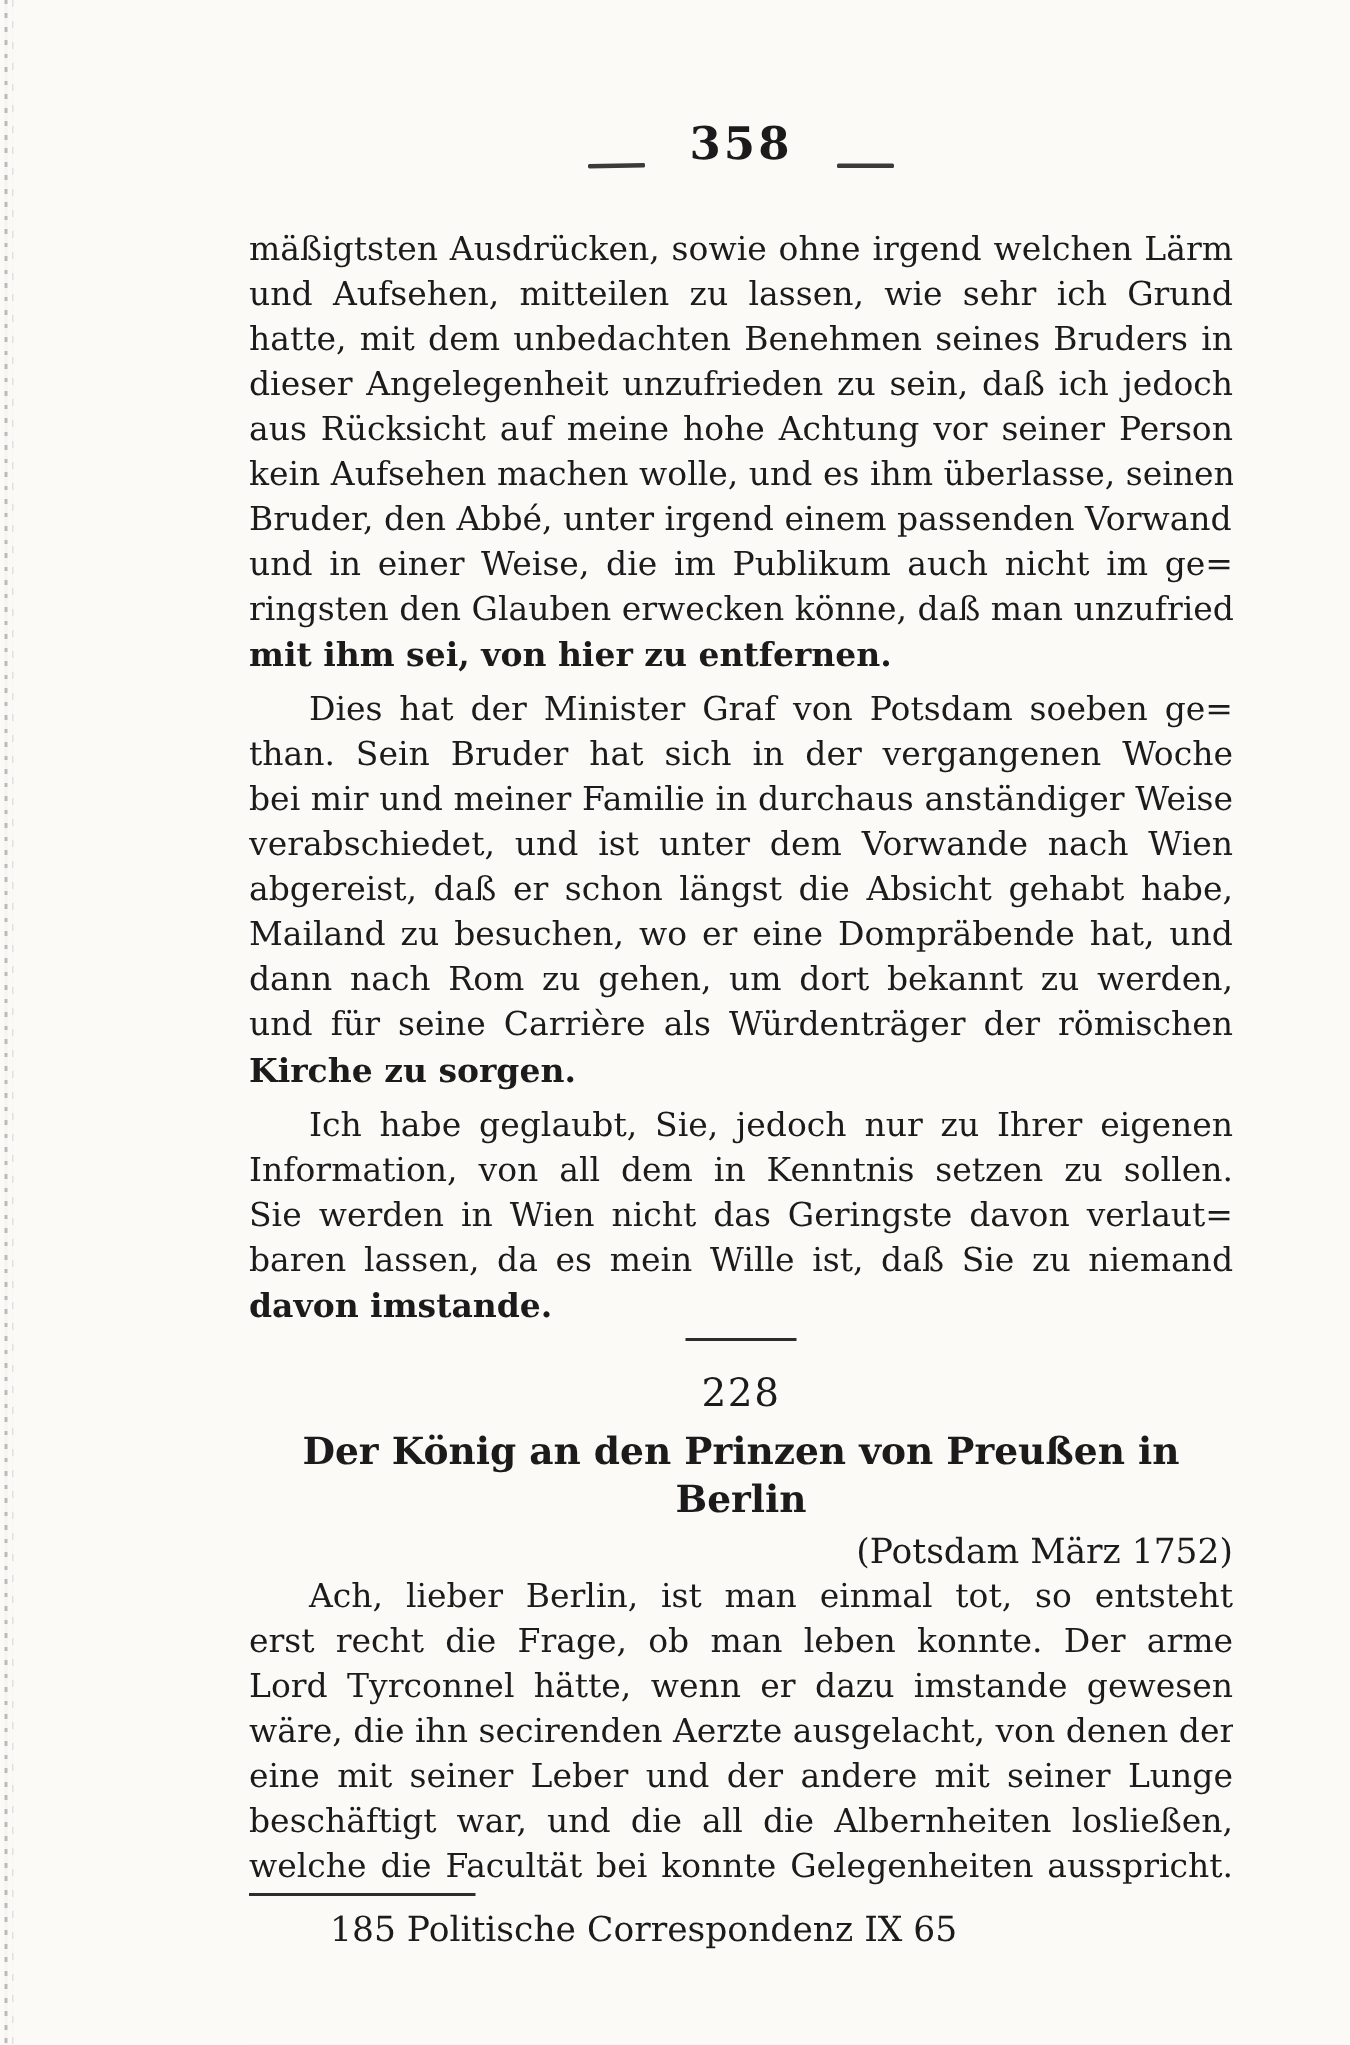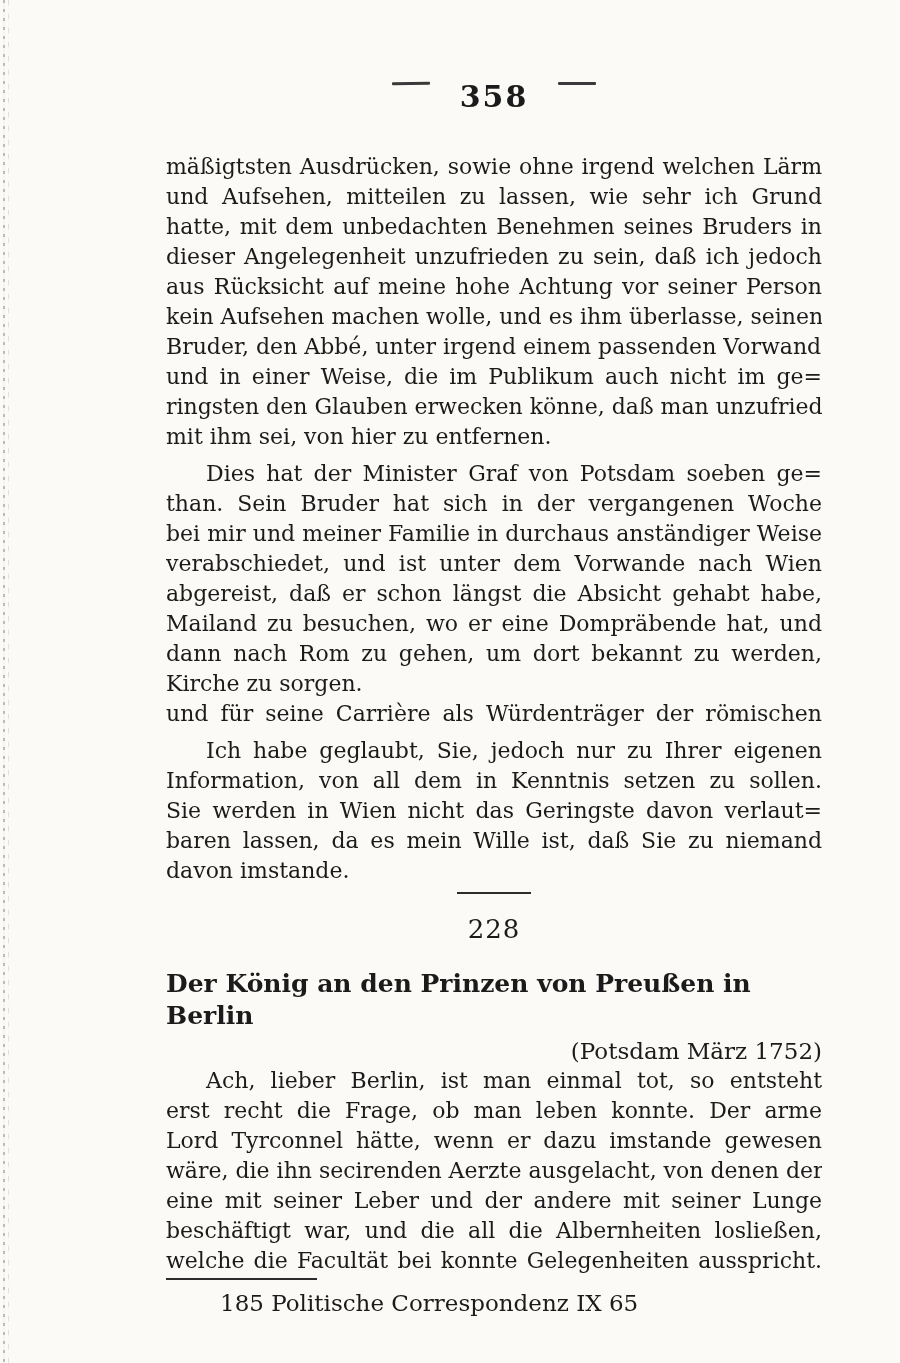--- a/index.html
+++ b/index.html
@@ -19,21 +19,21 @@
       rgba(110,110,110,0.45) 0 3px, rgba(190,190,190,0.10) 3px 9px);
   }
   .scan-line-2 {
     position: absolute; left: 8px; top: 0; bottom: 0; width: 1px;
     background: repeating-linear-gradient(to bottom,
       rgba(150,150,150,0.25) 0 5px, rgba(200,200,200,0.05) 5px 14px);
   }
 
   .running-head {
     position: absolute; top: 82px; left: 166px; width: 656px;
-    display: flex; justify-content: center; align-items: flex-start; gap: 30px;
+    display: flex; justify-content: center; align-items: flex-end; gap: 30px;
     font-size: 30px; line-height: 30px;
   }
   .running-head .dash {
     display: inline-block; width: 38px; height: 3px;
     background: #3a3a3a; border-radius: 1px;
   }
   .running-head .dash.left { transform: rotate(-1deg); }
   .page-number { font-weight: 700; letter-spacing: 2px; }
 
   .textcol {
@@ -41,33 +41,33 @@
     font-size: 22px; line-height: 30px;
   }
   .para { margin: 0; }
   .para + .para { margin-top: 7px; }
   .line {
     text-align: justify;
     text-align-last: justify;
     height: 30px; overflow: hidden;
     white-space: nowrap;
   }
-  .line.lastline { text-align-last: left; }
+  .line.lastline { text-align-last: left; font-weight: bold; }
   .line.indent { text-indent: 40px; }
 
   .divider {
     width: 74px; height: 2px; background: #2c2c2c;
     margin: 6px auto 0 auto;
   }
   .section-number {
     margin-top: 20px; text-align: center;
     font-size: 26px; line-height: 30px; letter-spacing: 1px;
   }
   .section-heading {
-    margin-top: 24px; text-align: left;
+    margin-top: 8px; text-align: center;
     font-weight: 700; font-size: 25px; line-height: 32px;
   }
   .dateline {
     margin-top: 6px; text-align: right;
     font-size: 23px; line-height: 26px;
   }
   .letter-body { margin-top: 2px; }
 
   .footnote-rule {
     width: 151px; height: 2px; background: #2c2c2c; margin-top: 2px;
@@ -107,22 +107,22 @@
           <div class="line lastline">mit ihm sei, von hier zu entfernen.</div>
         </div>
         <div class="para">
           <div class="line indent">Dies hat der Minister Graf von Potsdam soeben ge=</div>
           <div class="line">than.  Sein Bruder hat sich in der vergangenen Woche</div>
           <div class="line">bei mir und meiner Familie in durchaus anständiger Weise</div>
           <div class="line">verabschiedet, und ist unter dem Vorwande nach Wien</div>
           <div class="line">abgereist, daß er schon längst die Absicht gehabt habe,</div>
           <div class="line">Mailand zu besuchen, wo er eine Dompräbende hat, und</div>
           <div class="line">dann nach Rom zu gehen, um dort bekannt zu werden,</div>
+          <div class="line">und für seine Carrière als Würdenträger der römischen</div>
           <div class="line lastline">Kirche zu sorgen.</div>
-          <div class="line">und für seine Carrière als Würdenträger der römischen</div>
         </div>
         <div class="para">
           <div class="line indent">Ich habe geglaubt, Sie, jedoch nur zu Ihrer eigenen</div>
           <div class="line">Information, von all dem in Kenntnis setzen zu sollen.</div>
           <div class="line">Sie werden in Wien nicht das Geringste davon verlaut=</div>
           <div class="line">baren lassen, da es mein Wille ist, daß Sie zu niemand</div>
           <div class="line lastline">davon imstande.</div>
         </div>
       </div>
 

